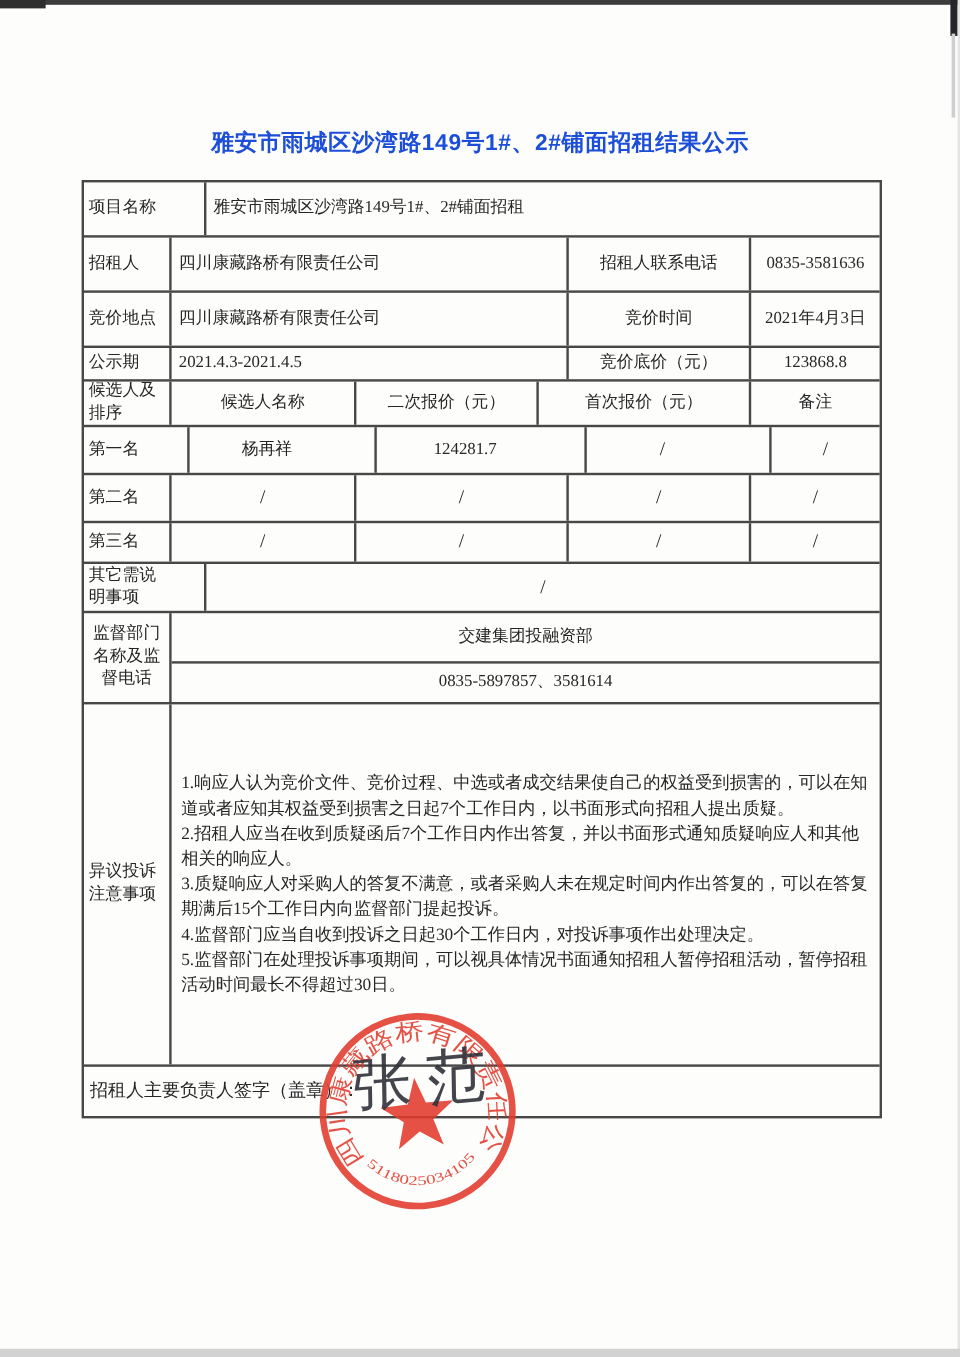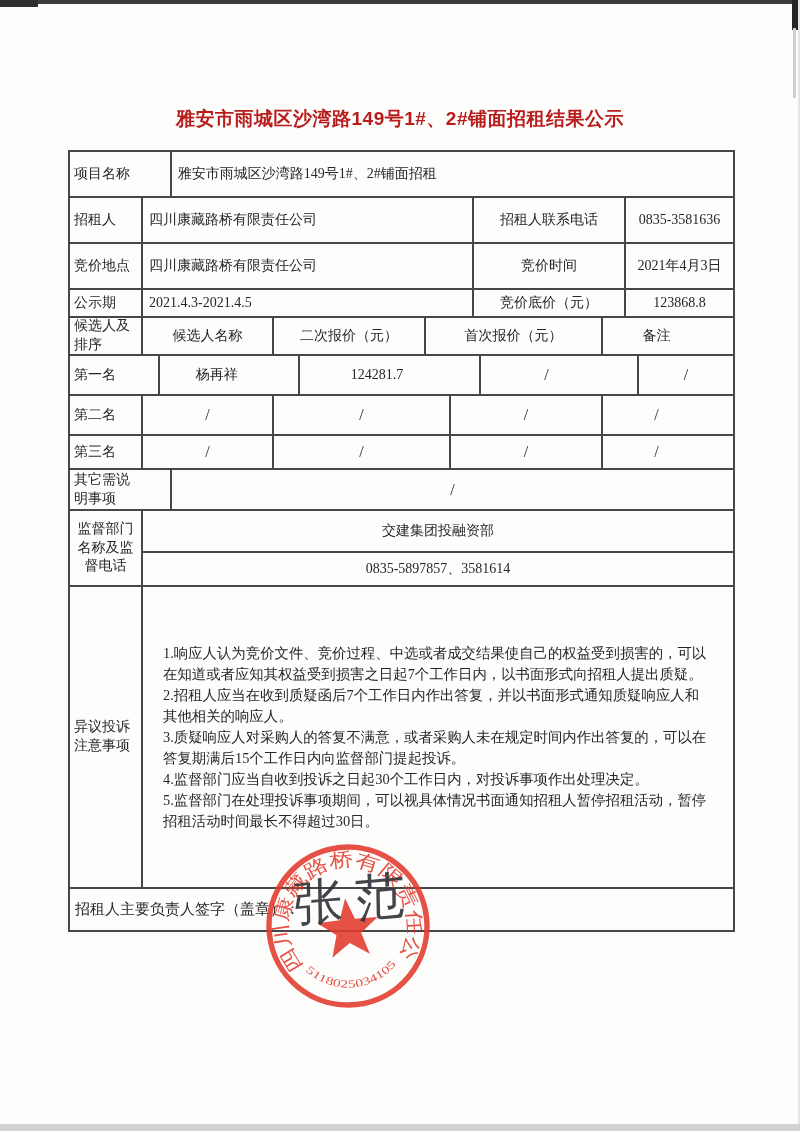--- a/index.html
+++ b/index.html
@@ -11,50 +11,50 @@
   
   .edge-top{position:absolute;top:0;left:0;width:100%;height:4px;background:#3c3c3c;}
   .edge-top-left{position:absolute;top:0;left:0;width:38px;height:7px;background:#2e2e2e;}
   .edge-top-right{position:absolute;top:0;right:2px;width:6px;height:30px;background:#26262a;}
   .edge-right-faint{position:absolute;top:28px;right:4px;width:3px;height:70px;background:#cfcfd2;}
   .edge-right-line{position:absolute;top:0;right:0;width:2px;height:100%;background:#e4e4e4;}
   .edge-bottom{position:absolute;bottom:0;left:0;width:100%;height:7px;background:#d2d2d2;}
 
   .doc-title{position:absolute;top:106px;left:0;width:100%;text-align:center;
              font-family:"Liberation Sans","DejaVu Sans",sans-serif;
-             font-size:19px;font-weight:bold;letter-spacing:0.5px;color:#b91c1c;}
+             font-size:19px;font-weight:bold;letter-spacing:0.5px;color:#1d4ed8;}
 
   
   .tbl{position:absolute;left:68px;top:150px;width:667px;border:2px solid #474747;
        box-sizing:border-box;font-size:14px;line-height:1.35;}
   .row{display:flex;box-sizing:border-box;}
   .row + .row{border-top:2px solid #474747;}
   .cell{box-sizing:border-box;display:flex;align-items:center;overflow:hidden;}
   .cell + .cell{border-left:2px solid #474747;}
-  .w0{width:71px;}  .w1{width:131px;} .w2{width:177px;}
+  .w0{width:71px;}  .w1{width:154px;} .w2{width:177px;}
   .w3{width:152px;} .w4{width:109px;} .w12{width:331px;} .wrest{width:592px;margin-left:32px;}
   .lbl{padding:0 3px 0 4px;}
   .left{padding-left:6px;justify-content:flex-start;text-align:left;}
   .center{justify-content:center;text-align:center;}
   .lbl-center{justify-content:center;text-align:center;padding:0 2px;}
   .slash{font-size:16px;}
 
   .rh-project{height:44px;}  .rh-lessor{height:46px;} .rh-venue{height:46px;}
   .rh-publicity{height:28px;} .rh-candhead{height:38px;}
   .rh-cand1{height:40px;gap:25px;} .rh-cand2{height:40px;} .rh-cand3{height:34px;}
   .rh-other{height:41px;} .rh-supervision{height:76px;}
   .rh-objection{height:302px;} .rh-signature{height:43px;}
 
   .substack{width:592px;display:flex;flex-direction:column;box-sizing:border-box;border-left:2px solid #474747;}
   .subrow{display:flex;align-items:center;justify-content:center;text-align:center;box-sizing:border-box;}
   .sub1{height:40px;} .sub2{flex:1;border-top:2px solid #474747;}
 
   .objection-body{width:592px;box-sizing:border-box;border-left:2px solid #474747;
                   display:flex;flex-direction:column;justify-content:center;
-                  padding:0 20px;font-size:14.4px;line-height:21px;}
+                  padding:0 8px;font-size:14.4px;line-height:21px;}
   .objection-body div{margin:0;}
 
   .sig-cell{width:100%;display:flex;align-items:center;padding-left:5px;font-size:15px;box-sizing:border-box;}
 
   
   .seal{position:absolute;left:248px;top:826px;width:200px;height:200px;
         transform:rotate(-6deg);opacity:0.88;z-index:5;}
   .handwriting{position:absolute;left:293px;top:866px;z-index:6;
                font-size:50px;letter-spacing:12px;color:#31323a;opacity:0.9;
                transform:rotate(-5deg) skewX(-4deg);white-space:nowrap;}

